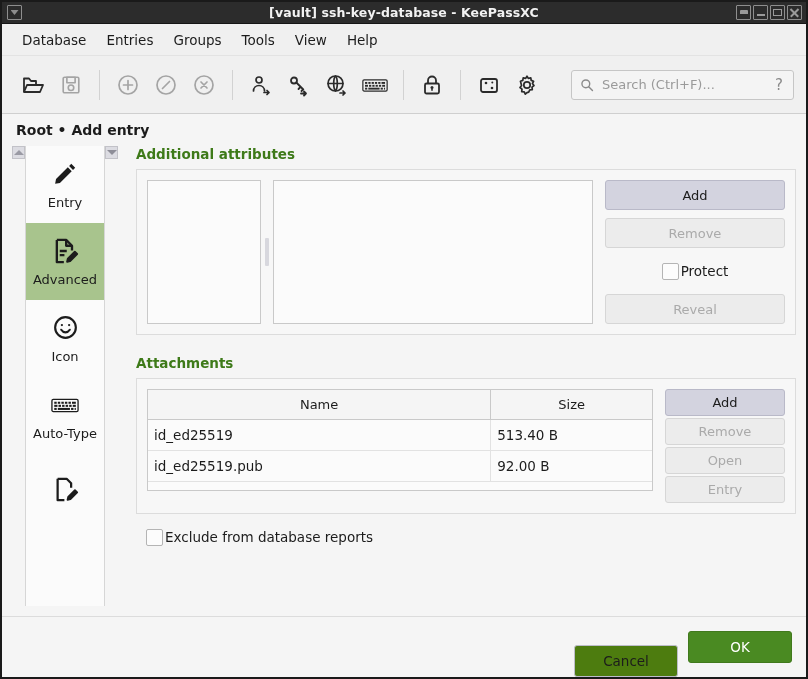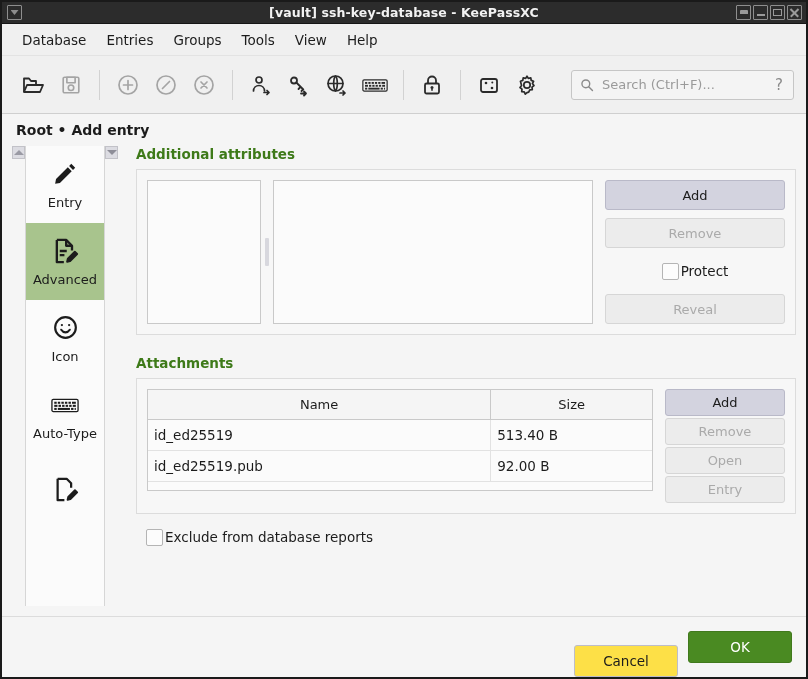--- a/index.html
+++ b/index.html
@@ -245,21 +245,21 @@
   
   .footer-check { padding: 8px 0 0 10px; }
   .footer-bar {
     flex: 0 0 51px;
     background: #f5f5f5;
     border-top: 1px solid #dcdcdc;
     display: flex; align-items: center; justify-content: flex-end;
     gap: 10px; padding: 0 14px;
   }
   .footer-bar .btn { width: 104px; height: 32px; font-size: 13.5px; }
-  .btn.cancel { background: #fde047; border-color: #bdbdc9; margin-top: 28px; }
+  .btn.cancel { background: #4d7c0f; border-color: #bdbdc9; margin-top: 28px; }
   .btn.ok { background: #4a8a22; border-color: #41791d; color: #ffffff; }
 </style>
 </head>
 <body>
 
 <div class="window">
 
   <div class="titlebar">
     <div class="tb-icon"></div>
     <div class="titlebar-title">[vault] ssh-key-database - KeePassXC</div>

